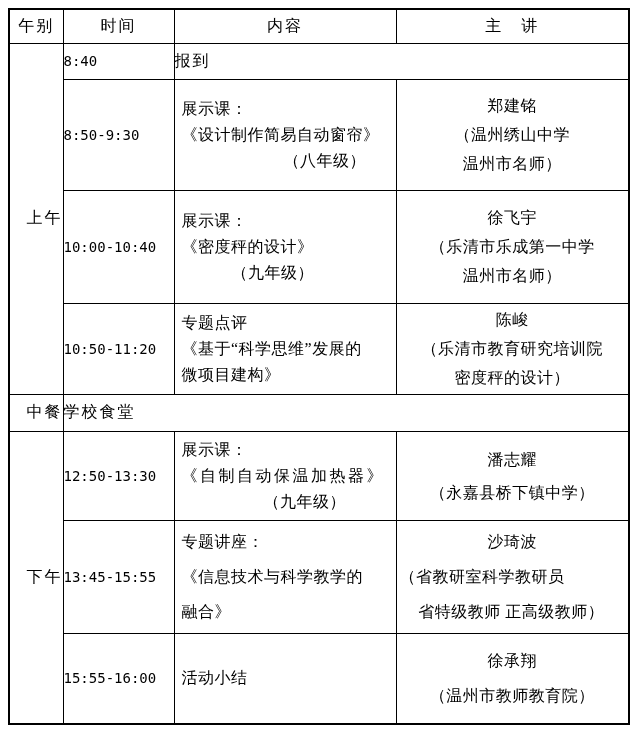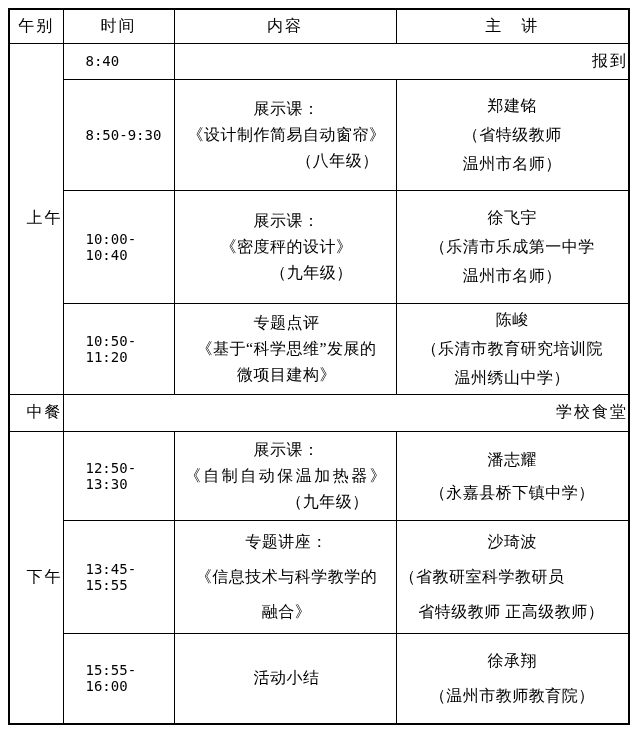--- a/index.html
+++ b/index.html
@@ -49,31 +49,31 @@
     text-align: center;
     letter-spacing: 2px;
     font-size: 16px;
   }
   td.period {
     text-align: right;
     letter-spacing: 2px;
   }
   td.time {
     text-align: left;
-    padding-left: 22px;
+    padding-left: 0;
     font-family: "DejaVu Sans Mono", monospace;
     font-size: 14px;
   }
   td.merged {
-    text-align: right;
+    text-align: left;
     letter-spacing: 2px;
     font-family: Liberation Serif, serif;
   }
   td.content {
-    text-align: center;
+    text-align: left;
     padding: 0 4px 0 7px;
     letter-spacing: 0.5px;
   }
   td.speaker {
     text-align: center;
     padding: 0 3px;
     letter-spacing: 0.5px;
   }
   .lh26 { line-height: 26px; }
   .lh29 { line-height: 29px; }
@@ -114,21 +114,21 @@
 
     <tr class="h2">
       <td class="time">8:50-9:30</td>
       <td class="content lh26">
         <div>展示课：</div>
         <div>《设计制作简易自动窗帘》</div>
         <div class="ind-a">（八年级）</div>
       </td>
       <td class="speaker lh29">
         <div>郑建铭</div>
-        <div>（省特级教师</div>
+        <div>（温州绣山中学</div>
         <div>温州市名师）</div>
       </td>
     </tr>
 
     <tr class="h3">
       <td class="time">10:00-10:40</td>
       <td class="content lh26">
         <div>展示课：</div>
         <div>《密度秤的设计》</div>
         <div class="ind-b">（九年级）</div>
@@ -143,21 +143,21 @@
     <tr class="h4">
       <td class="time">10:50-11:20</td>
       <td class="content lh26">
         <div>专题点评</div>
         <div>《基于“科学思维”发展的</div>
         <div>微项目建构》</div>
       </td>
       <td class="speaker lh29">
         <div>陈峻</div>
         <div>（乐清市教育研究培训院</div>
-        <div>温州绣山中学）</div>
+        <div>密度秤的设计）</div>
       </td>
     </tr>
 
     <tr class="h5">
       <td class="period">中餐</td>
       <td class="merged" colspan="3">学校食堂</td>
     </tr>
 
     <tr class="h6">
       <td class="period" rowspan="3">下午</td>

